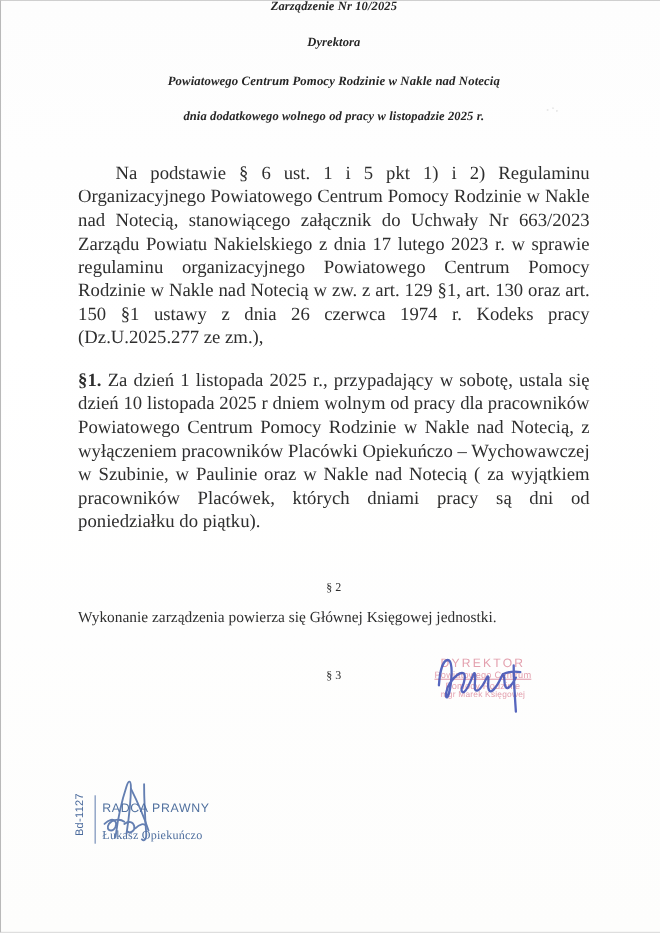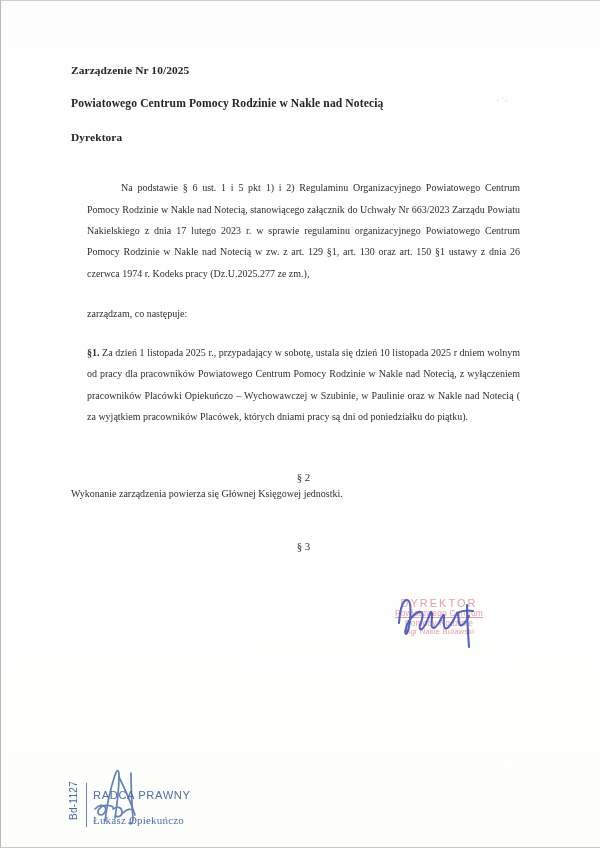--- a/index.html
+++ b/index.html
@@ -35,42 +35,42 @@
 
   .content {
     position: absolute;
     left: 70px;
     top: 0;
     width: 465px;
   }
 
   
   .title-block {
-    margin-top: 64px;
-    text-align: left;
+    text-align: center;
+    font-style: italic;
   }
   .title-line {
     font-weight: bold;
     font-size: 11.4px;
     line-height: 1.0;
     margin-bottom: 22px;
     letter-spacing: 0.1px;
     color: #252525;
   }
   .title-line.wide {
     font-size: 11.6px;
   }
 
   
   .body-para {
-    font-size: 10px;
+    font-size: 17px;
     line-height: 21.3px;
     text-align: justify;
     color: #2e2e2e;
-    margin: 16px;
+    margin: 0;
   }
   .para-basis {
     margin-top: 34px;
     text-indent: 34px;
   }
   .para-zarzadzam {
     margin-top: 19px;
   }
   .para-par1 {
     margin-top: 18px;
@@ -82,23 +82,23 @@
   
   .sect-head {
     text-align: center;
     font-size: 10.9px;
     color: #2e2e2e;
   }
   .sect-2-head { margin-top: 44px; }
   .sect-3-head { margin-top: 36px; }
 
   .sect-body {
-    font-size: 10px;
+    font-size: 14px;
     line-height: 21px;
-    margin-top: 0;
+    margin-top: 11px;
     color: #2e2e2e;
     text-align: left;
   }
 
   
   .stamp-director {
     position: absolute;
     left: 378px;
     top: 576px;
     width: 120px;
@@ -141,21 +141,21 @@
     top: 588px;
     width: 105px;
     height: 60px;
     pointer-events: none;
   }
 
   
   .stamp-counsel {
     position: absolute;
     left: 58px;
-    top: 776px;
+    top: 716px;
     width: 180px;
     height: 70px;
     pointer-events: none;
   }
   .counsel-ref {
     position: absolute;
     left: -14px;
     top: 18px;
     width: 56px;
     text-align: center;
@@ -223,42 +223,42 @@
 
 <div class="page">
   <div class="paper-tint"></div>
 
   <div class="scan-speck"></div>
 
   <div class="content">
 
     <div class="title-block">
       <div class="title-line">Zarządzenie Nr 10/2025</div>
+      <div class="title-line">Dyrektora</div>
       <div class="title-line wide">Powiatowego Centrum Pomocy Rodzinie w Nakle nad Notecią</div>
-      <div class="title-line">Dyrektora</div>
+      <div class="title-line">dnia dodatkowego wolnego od pracy w listopadzie 2025 r.</div>
     </div>
 
     <p class="body-para para-basis">Na podstawie § 6 ust. 1 i 5 pkt 1) i 2) Regulaminu Organizacyjnego Powiatowego Centrum Pomocy Rodzinie w Nakle nad Notecią, stanowiącego załącznik do Uchwały Nr 663/2023 Zarządu Powiatu Nakielskiego z dnia 17 lutego 2023 r. w sprawie regulaminu organizacyjnego Powiatowego Centrum Pomocy Rodzinie w Nakle nad Notecią w zw. z art. 129 §1, art. 130 oraz art. 150 §1 ustawy z dnia 26 czerwca 1974 r. Kodeks pracy (Dz.U.2025.277 ze zm.),</p>
 
-    <p class="body-para para-zarzadzam">zarządzam, co następuje:</p>
 
     <p class="body-para para-par1"><span class="par-marker">§1.</span><span> Za dzień 1 listopada 2025 r., przypadający w sobotę, ustala się dzień 10 listopada 2025 r dniem wolnym od pracy dla pracowników Powiatowego Centrum Pomocy Rodzinie w Nakle nad Notecią, z wyłączeniem pracowników Placówki Opiekuńczo – Wychowawczej w Szubinie, w Paulinie oraz w Nakle nad Notecią ( za wyjątkiem pracowników Placówek, których dniami pracy są dni od poniedziałku do piątku).</span></p>
 
     <div class="sect-head sect-2-head">§ 2</div>
     <div class="sect-body">Wykonanie zarządzenia powierza się Głównej Księgowej jednostki.</div>
 
     <div class="sect-head sect-3-head">§ 3</div>
 
   </div>
 
   <div class="stamp-director">
     <div class="sd-line sd-line-1">DYREKTOR</div>
     <div class="sd-line sd-line-2">Powiatowego Centrum</div>
     <div class="sd-line sd-line-3">Pomocy Rodzinie</div>
-    <div class="sd-line sd-line-4">mgr Nakle Buławski</div>
+    <div class="sd-line sd-line-4">mgr Marek Księgowej</div>
   </div>
 
   <div class="sig-director">
     <svg viewBox="0 0 105 60" width="105" height="60" aria-hidden="true">
       <g fill="none" stroke="#3f51b5" stroke-width="2.1" stroke-linecap="round" stroke-linejoin="round" opacity="0.88">
         <path d="M6,34 C7,20 10,11 14,11 C18,11 18,22 17,31 C16,40 14,45 13,45
                  C12,45 12,38 16,32 C20,26 25,22 28,23 C31,24 29,32 27,36
                  C26,39 27,41 29,40 C32,38 35,30 37,25 C38,22 39,22 39,26
                  C39,31 38,36 39,38 C41,41 45,36 48,30 C50,26 51,24 51,28
                  C51,33 50,37 52,39 C54,41 58,36 61,30 C63,26 64,23 65,25

